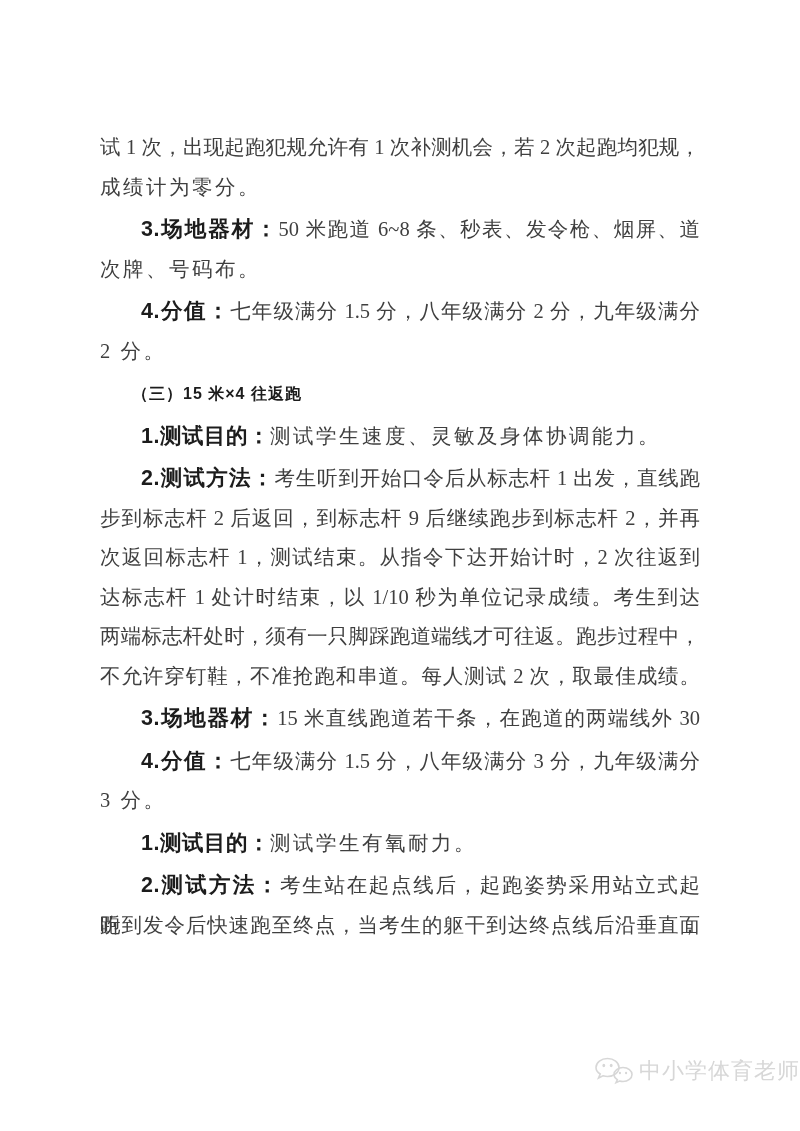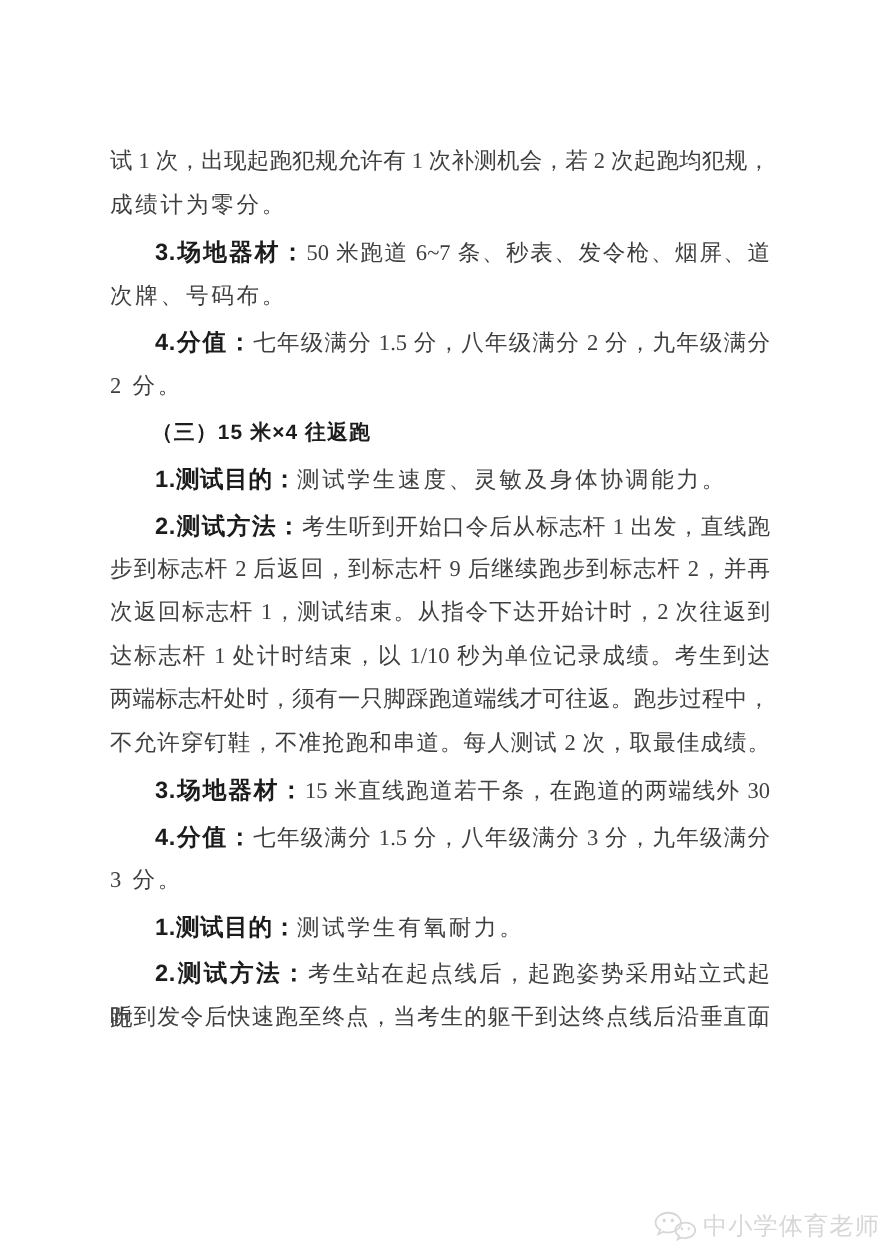--- a/index.html
+++ b/index.html
@@ -45,30 +45,30 @@
   .line .label {
     font-family: "Liberation Sans", "DejaVu Sans", sans-serif;
     font-weight: bold;
     font-size: 21.5px;
     color: #1c1c1c;
     letter-spacing: 0.5px;
   }
   .line.heading {
     font-family: "Liberation Sans", "DejaVu Sans", sans-serif;
     font-weight: bold;
-    font-size: 19px;
+    font-size: 16px;
     color: #1c1c1c;
     letter-spacing: 1px;
   }
   .indent2 {
     text-indent: 2em;
   }
   .watermark {
     position: absolute;
-    top: 1100px;
+    top: 1056px;
     left: 594px;
     display: flex;
     align-items: center;
     gap: 5px;
   }
   .wm-text {
     font-family: "Liberation Sans", "DejaVu Sans", sans-serif;
     font-size: 22px;
     color: #d7d7d7;
     letter-spacing: 1px;
@@ -79,21 +79,21 @@
   }
 </style>
 </head>
 <body>
 
 <div class="page">
 
   <div class="content" id="content">
       <div class="line fill"><span>试 1 次，出现起跑犯规允许有 1 次补测机会，若 2 次起跑均犯规，</span></div>
       <div class="line"><span>成绩计为零分。</span></div>
-      <div class="line fill para-start indent2"><span class="label">3.场地器材：</span><span>50 米跑道 6~7 条、秒表、发令枪、烟屏、道</span></div>
+      <div class="line fill para-start indent2"><span class="label">3.场地器材：</span><span>50 米跑道 6~8 条、秒表、发令枪、烟屏、道</span></div>
       <div class="line"><span>次牌、号码布。</span></div>
       <div class="line fill para-start indent2"><span class="label">4.分值：</span><span>七年级满分 1.5 分，八年级满分 2 分，九年级满分</span></div>
       <div class="line"><span>2 分。</span></div>
       <div class="line heading para-start indent2"><span>（三）15 米×4 往返跑</span></div>
       <div class="line para-start indent2"><span class="label">1.测试目的：</span><span>测试学生速度、灵敏及身体协调能力。</span></div>
       <div class="line fill para-start indent2"><span class="label">2.测试方法：</span><span>考生听到开始口令后从标志杆 1 出发，直线跑</span></div>
       <div class="line fill"><span>步到标志杆 2 后返回，到标志杆 9 后继续跑步到标志杆 2，并再</span></div>
       <div class="line fill"><span>次返回标志杆 1，测试结束。从指令下达开始计时，2 次往返到</span></div>
       <div class="line fill"><span>达标志杆 1 处计时结束，以 1/10 秒为单位记录成绩。考生到达</span></div>
       <div class="line fill"><span>两端标志杆处时，须有一只脚踩跑道端线才可往返。跑步过程中，</span></div>

